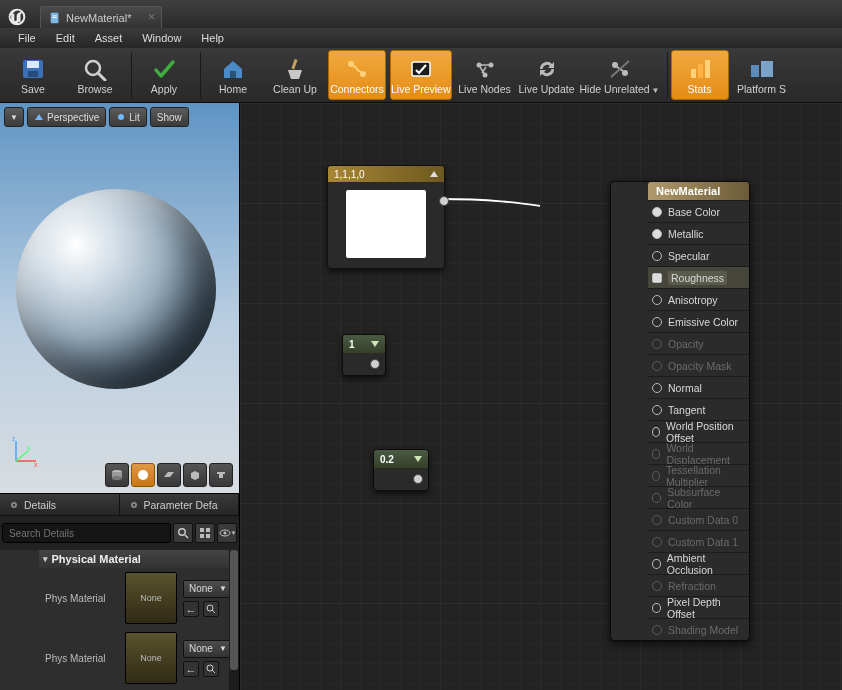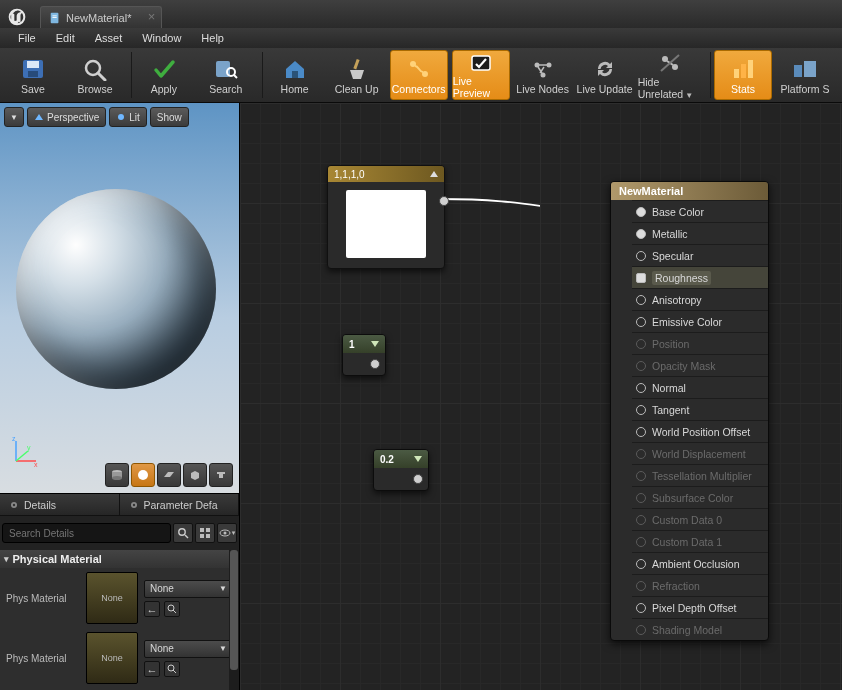--- a/index.html
+++ b/index.html
@@ -88,23 +88,23 @@
   .node-head{height:16px;border-radius:3px 3px 0 0;display:flex;align-items:center;justify-content:space-between;padding:0 6px;font-size:10px;color:#fff;}
   .node-head.gold{background:linear-gradient(90deg,#a88734,#6d5820);}
   .collapse{width:0;height:0;border-left:4px solid transparent;border-right:4px solid transparent;border-bottom:6px solid #ddd;}
   .swatch-white{width:80px;height:68px;background:white;margin:8px auto 10px;border-radius:2px;}
   .pin{width:10px;height:10px;border-radius:50%;background:#cfcfcf;border:1px solid #444;position:absolute;}
   .const-node{position:absolute;background:#2a2a2a;border:1px solid #0c0c0c;border-radius:4px;box-shadow:0 3px 6px rgba(0,0,0,.6);}
   .const-head{height:18px;background:linear-gradient(#4b5a43,#354029);display:flex;align-items:center;justify-content:space-between;padding:0 6px;border-radius:3px 3px 0 0;font-size:10px;font-weight:bold;color:#fff;}
   .const-chev{width:0;height:0;border-left:4px solid transparent;border-right:4px solid transparent;border-top:6px solid #cfe6b9;}
   .const-body{height:22px;position:relative;}
   
-  .mat-node{position:absolute;width:159px;border:1px solid #0a0a0a;border-radius:4px;background:#2b2b2b;box-shadow:0 3px 8px rgba(0,0,0,.7);}
+  .mat-node{position:absolute;width:140px;border:1px solid #0a0a0a;border-radius:4px;background:#2b2b2b;box-shadow:0 3px 8px rgba(0,0,0,.7);padding-left:37px;}
   .mat-head{height:18px;background:linear-gradient(90deg,#b0996b,#6c5b38);color:#fff;font-weight:bold;font-size:11px;display:flex;align-items:center;padding:0 8px;border-radius:3px 3px 0 0;}
-  .mat-row{height:22px;display:flex;align-items:center;padding:0 8px 0 4px;font-size:10.5px;border-top:1px solid #1c1c1c;position:relative;margin-left:21px;}
+  .mat-row{height:22px;display:flex;align-items:center;padding:0 8px 0 4px;font-size:10.5px;border-top:1px solid #1c1c1c;position:relative;}
   .mat-row.disabled{color:#6b6b6b;}
   .mat-row .mpin{width:10px;height:10px;border-radius:50%;border:1.5px solid #bbb;margin-right:6px;}
   .mat-row.has .mpin{background:#ddd;}
   .mat-row.disabled .mpin{border-color:#5b5b5b;}
   .mat-row.hover{background:#45453a;text-align:right;}
   .mat-row.hover span{background:#5a5a4c;padding:1px 3px;border-radius:2px;}
   svg.wires{position:absolute;inset:0;pointer-events:none;}
 </style>
 </head>
 <body>
@@ -158,30 +158,20 @@
     </div>
     <div class="sep"></div>
     <div class="tool">
       <div class="icon">
         <svg width="26" height="24" viewBox="0 0 26 24">
           <path d="M5 13l5 6L22 5" fill="none" stroke="#3fae3f" stroke-width="3.5" stroke-linecap="round" stroke-linejoin="round"></path>
         </svg>
       </div>
       <div>Apply</div>
     </div>
-    <div class="tool">
-      <div class="icon">
-        <svg width="26" height="24" viewBox="0 0 26 24">
-          <rect x="3" y="4" width="14" height="16" rx="2" fill="#7aa3c9"></rect>
-          <circle cx="18" cy="15" r="4" fill="none" stroke="#fff" stroke-width="2"></circle>
-          <line x1="21" y1="18" x2="24" y2="21" stroke="#fff" stroke-width="2"></line>
-        </svg>
-      </div>
-      <div>Search</div>
-    </div>
     <div class="sep"></div>
     <div class="tool">
       <div class="icon">
         <svg width="26" height="24" viewBox="0 0 26 24">
           <path d="M4 12L13 4l9 8v9H4z" fill="#4a8ac7"></path>
           <rect x="10" y="14" width="6" height="7" fill="#2a5378"></rect>
         </svg>
       </div>
       <div>Home</div>
     </div>
@@ -367,21 +357,21 @@
         </div>
       <div class="sbtn">
           <svg width="12" height="12" viewBox="0 0 12 12">
             <ellipse cx="6" cy="6" rx="5" ry="3" fill="none" stroke="#bbb"></ellipse>
             <circle cx="6" cy="6" r="1.5" fill="#bbb"></circle>
           </svg>
           <span style="font-size:7px;color:#bbb;margin-left:1px">▾</span>
         </div>
     </div>
 
-    <div class="section" style="position:relative;flex:1;">
+    <div class="section" style="position:relative;flex:1;padding-left:39px;">
       <div class="section-head">
           <span>Physical Material</span>
         </div>
       <div id="prop-rows">
           <div class="prop-row">
             <div class="propname">Phys Material</div>
             <div class="thumb">None</div>
             <div style="flex:1">
               <div class="dropdown">
                 <span>None</span>
@@ -484,21 +474,21 @@
           <div class="mat-row">
             <span class="mpin"></span>
             <span>Anisotropy</span>
           </div>
           <div class="mat-row">
             <span class="mpin"></span>
             <span>Emissive Color</span>
           </div>
           <div class="mat-row disabled">
             <span class="mpin"></span>
-            <span>Position</span>
+            <span>Opacity</span>
           </div>
           <div class="mat-row disabled">
             <span class="mpin"></span>
             <span>Opacity Mask</span>
           </div>
           <div class="mat-row">
             <span class="mpin"></span>
             <span>Normal</span>
           </div>
           <div class="mat-row">

